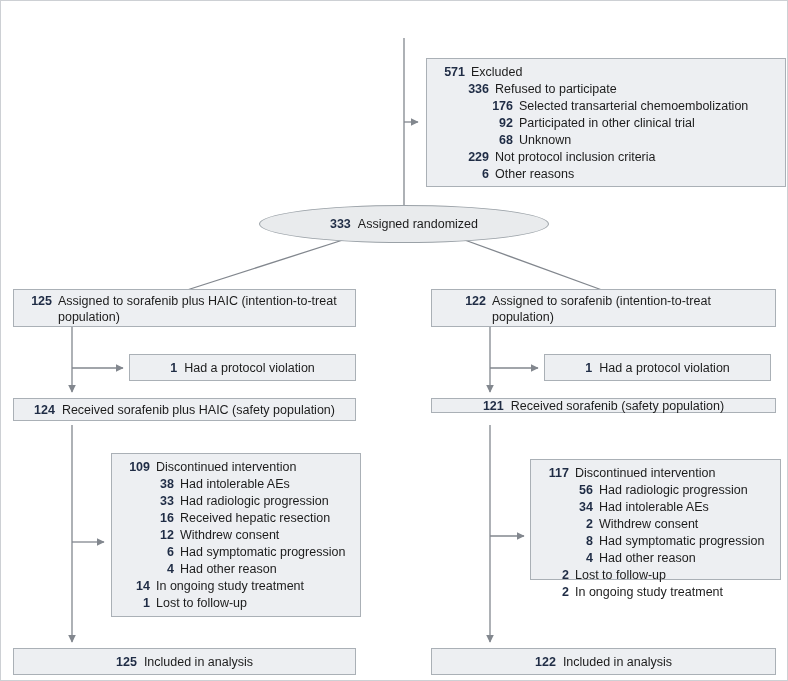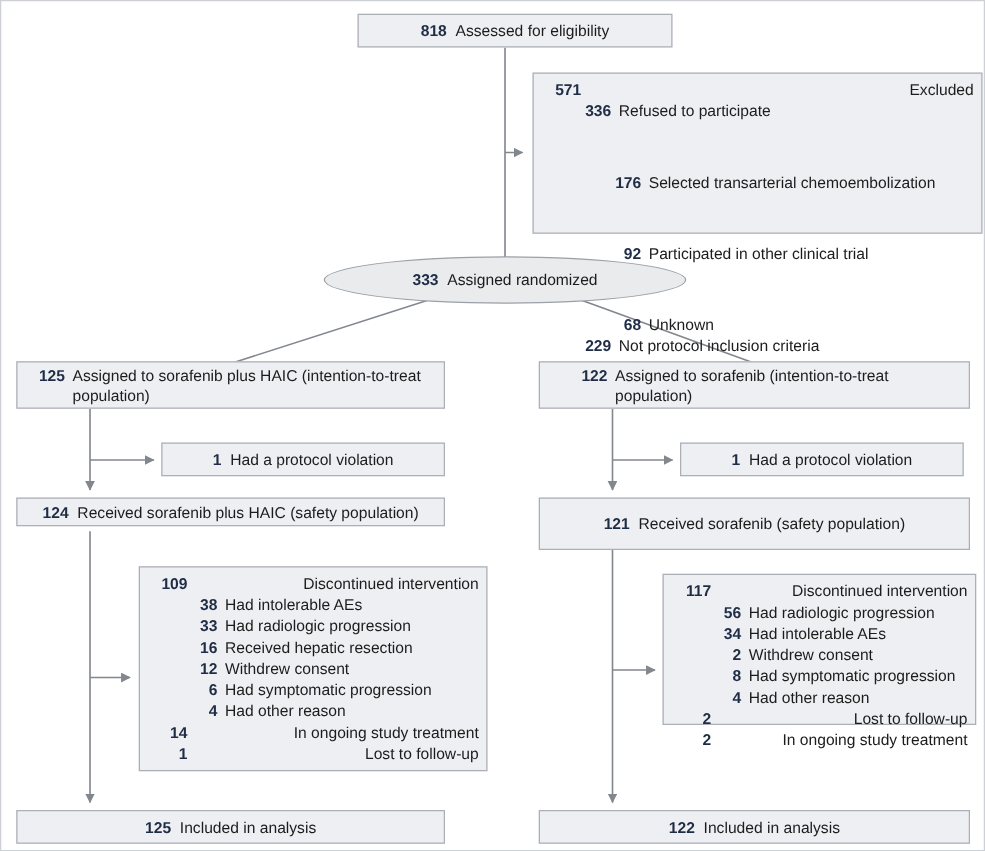--- a/index.html
+++ b/index.html
@@ -25,23 +25,23 @@
   .hang{display:flex;align-items:flex-start;gap:6px;padding-top:3px;}
   .hang .num{flex:none;min-width:30px;text-align:right;line-height:16px;}
   .hang .lbl{line-height:16px;}
   .hang-left{padding-left:8px;}
   .hang-left .lbl{max-width:300px;}
   .hang-right{padding-left:24px;}
   .hang-right .lbl{max-width:282px;}
   .multi{padding:5px 6px 4px 8px;}
   .line{display:flex;gap:6px;line-height:17px;}
   .line .num{flex:none;min-width:30px;text-align:right;}
-  .lvl0{padding-left:0;justify-content:space-between;}
+  .lvl0{padding-left:0;}
   .lvl1{padding-left:24px;}
-  .lvl2{padding-left:48px;margin-top:40px;}
+  .lvl2{padding-left:48px;}
   .ln{stroke:#82878e;stroke-width:1.3;fill:none;}
 </style>
 </head>
 <body>
 
 <div class="stage">
 
   <svg class="connectors" width="788" height="681">
     <defs>
       <marker id="arw" markerWidth="7" markerHeight="7" refX="5.5" refY="3" orient="auto">
@@ -57,24 +57,20 @@
     <path class="ln" d="M71,367 H122" marker-end="url(#arw)"></path>
     <path class="ln" d="M71,424 V641" marker-end="url(#arw)"></path>
     <path class="ln" d="M71,541 H103" marker-end="url(#arw)"></path>
 
     <path class="ln" d="M489,326 V391" marker-end="url(#arw)"></path>
     <path class="ln" d="M489,367 H537" marker-end="url(#arw)"></path>
     <path class="ln" d="M489,424 V641" marker-end="url(#arw)"></path>
     <path class="ln" d="M489,535 H523" marker-end="url(#arw)"></path>
   </svg>
 
-  <div class="box center" style="left:285px;top:10px;width:252px;height:27px">
-    <span class="num">818</span>
-    <span class="lbl">Assessed for eligibility</span>
-  </div>
 
   <div class="box multi" style="left:425px;top:57px;width:360px;height:129px">
       <div class="line lvl0">
         <span class="num">571</span>
         <span class="lbl">Excluded</span>
       </div>
       <div class="line lvl1">
         <span class="num">336</span>
         <span class="lbl">Refused to participate</span>
       </div>
@@ -113,21 +109,21 @@
   <div class="box center" style="left:128px;top:353px;width:227px;height:27px">
     <span class="num">1</span>
     <span class="lbl">Had a protocol violation</span>
   </div>
 
   <div class="box center" style="left:12px;top:397px;width:343px;height:23px">
     <span class="num">124</span>
     <span class="lbl">Received sorafenib plus HAIC (safety population)</span>
   </div>
 
-  <div class="box multi" style="left:110px;top:452px;width:279px;height:164px">
+  <div class="box multi" style="left:110px;top:452px;width:250px;height:164px">
       <div class="line lvl0">
         <span class="num">109</span>
         <span class="lbl">Discontinued intervention</span>
       </div>
       <div class="line lvl1">
         <span class="num">38</span>
         <span class="lbl">Had intolerable AEs</span>
       </div>
       <div class="line lvl1">
         <span class="num">33</span>
@@ -167,21 +163,21 @@
   <div class="box hang hang-right" style="left:430px;top:288px;width:345px;height:38px">
     <span class="num">122</span>
     <span class="lbl">Assigned to sorafenib (intention-to-treat population)</span>
   </div>
 
   <div class="box center" style="left:543px;top:353px;width:227px;height:27px">
     <span class="num">1</span>
     <span class="lbl">Had a protocol violation</span>
   </div>
 
-  <div class="box center" style="left:430px;top:397px;width:345px;height:42px">
+  <div class="box center" style="left:430px;top:397px;width:345px;height:15px">
     <span class="num">121</span>
     <span class="lbl">Received sorafenib (safety population)</span>
   </div>
 
   <div class="box multi" style="left:529px;top:458px;width:251px;height:121px">
       <div class="line lvl0">
         <span class="num">117</span>
         <span class="lbl">Discontinued intervention</span>
       </div>
       <div class="line lvl1">

